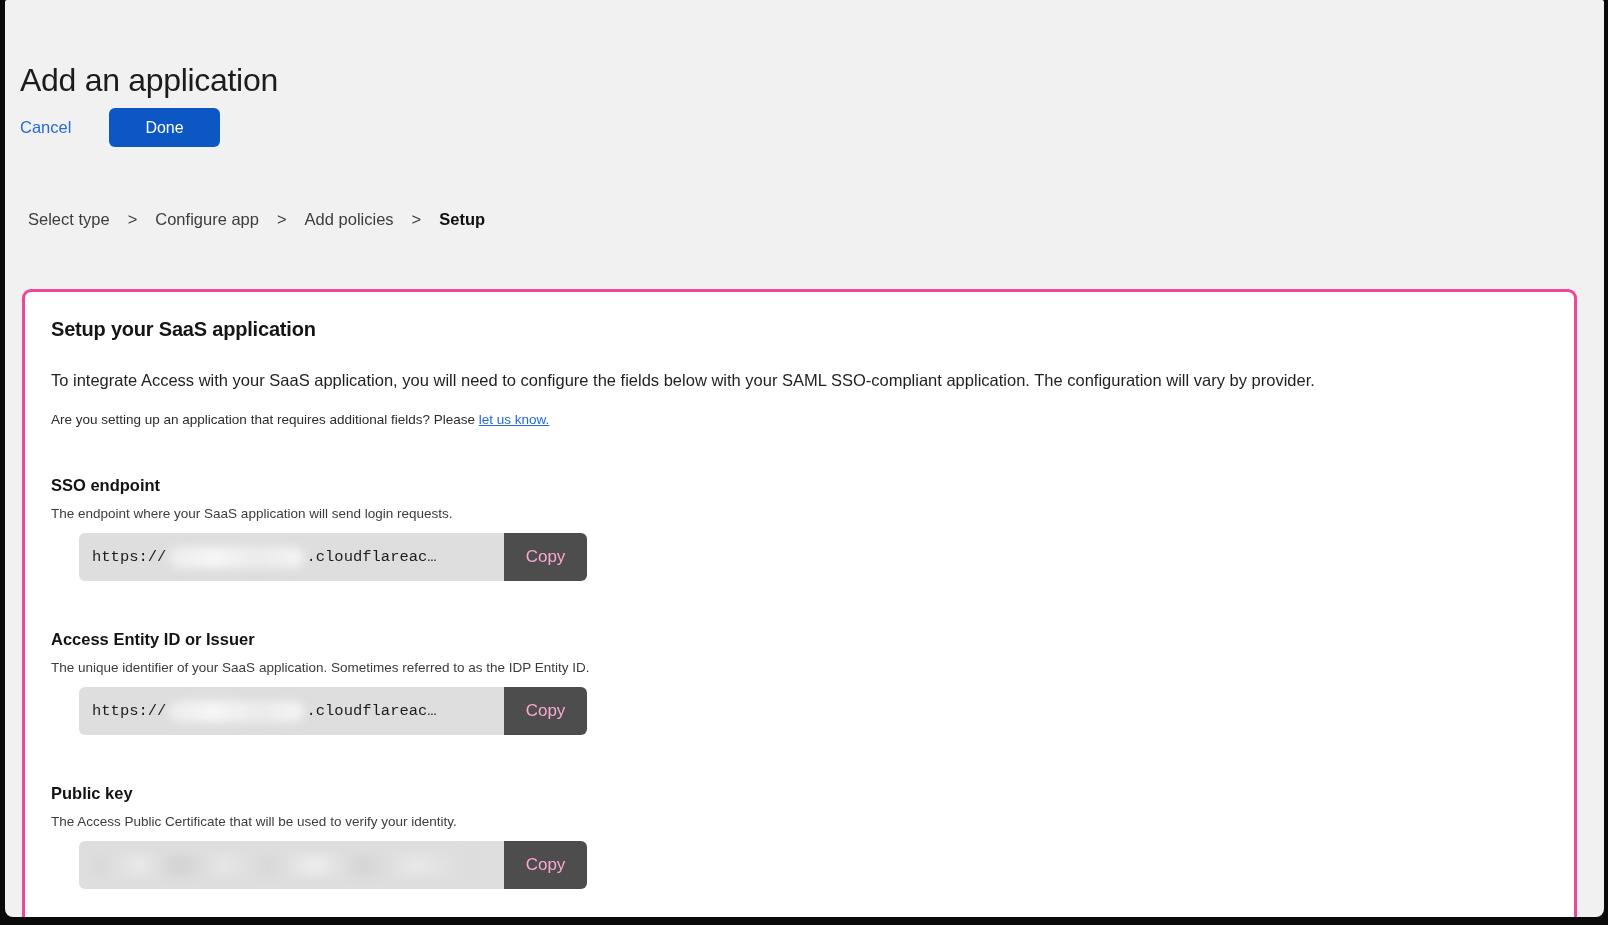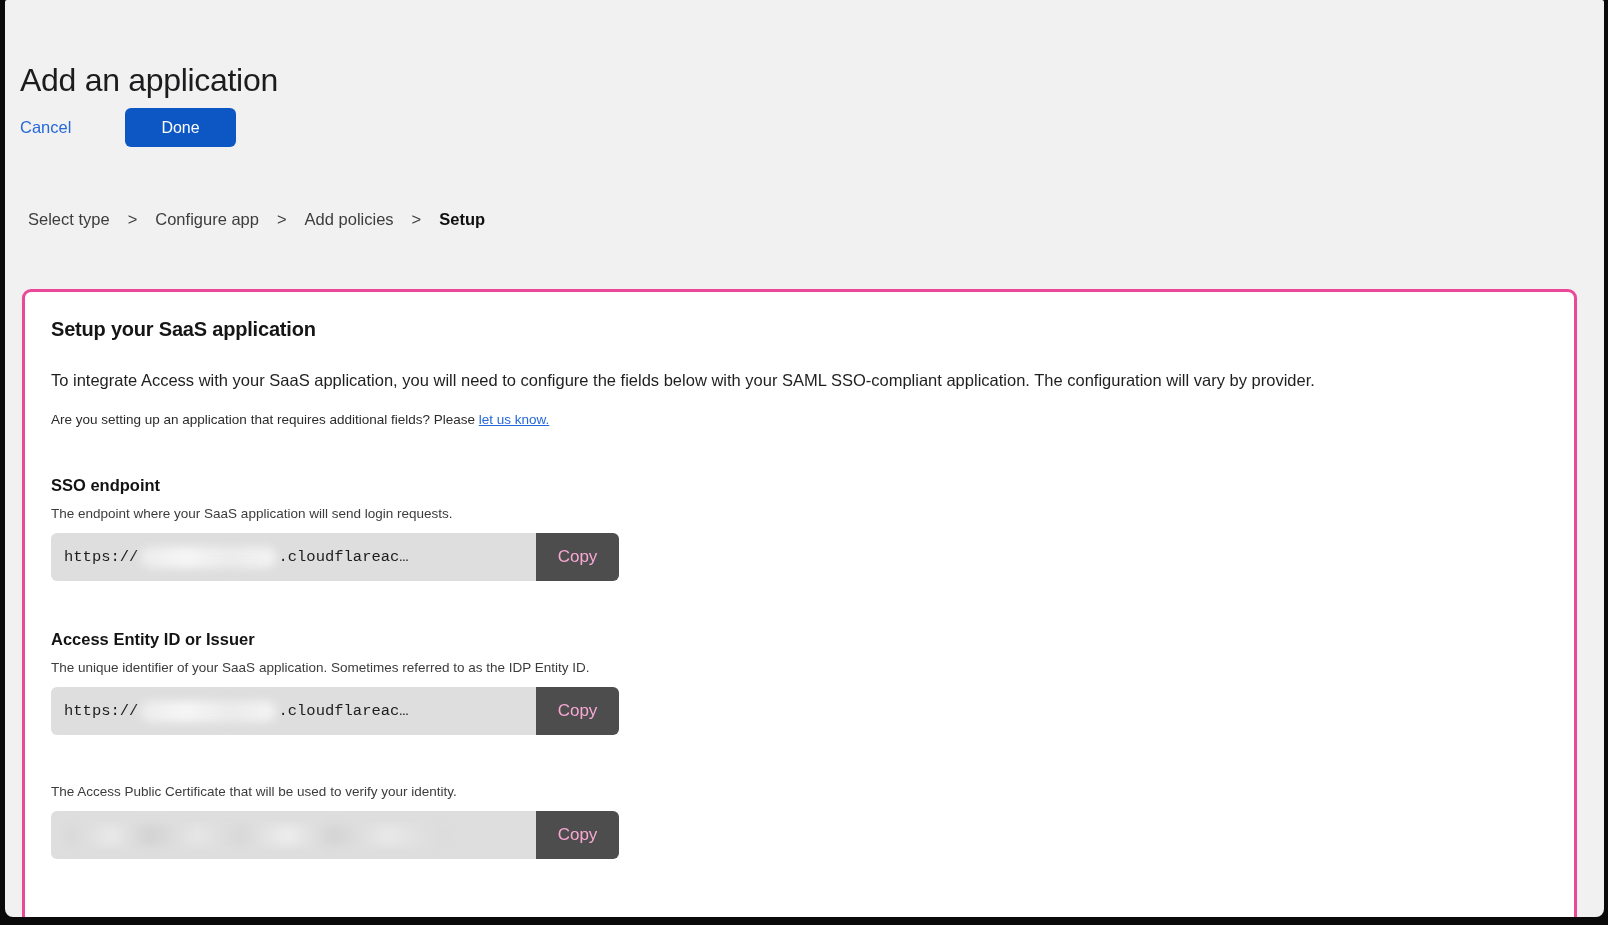--- a/index.html
+++ b/index.html
@@ -49,21 +49,20 @@
   .done-button {
     background: #0d57c4;
     color: #ffffff;
     font-size: 16px;
     font-family: inherit;
     border: none;
     border-radius: 6px;
     padding: 4px 36px;
     height: 39px;
     cursor: pointer;
-    margin-left: 16px;
   }
   
   .breadcrumb {
     display: flex;
     align-items: center;
     gap: 18px;
     padding: 0 0 0 23px;
     margin-top: 62px;
     font-size: 16.5px;
     color: #3d3d3d;
@@ -112,24 +111,25 @@
     color: #131313;
   }
   .field-desc {
     margin-top: 11px;
     font-size: 13.5px;
     color: #3c3c3c;
   }
   .code-row {
     margin-top: 12px;
     display: flex;
-    width: 568px;
+    width: 508px;
     height: 48px;
     border-radius: 6px;
     overflow: hidden;
+    margin-left: 28px;
   }
   .code-box {
     flex: 1;
     background: #dedede;
     display: flex;
     align-items: center;
     padding: 0 12px 0 13px;
     font-family: "Liberation Mono", "DejaVu Sans Mono", monospace;
     font-size: 15.5px;
     color: #1d1d1d;
@@ -213,20 +213,21 @@
         <div class="code-box">
           <span>https://</span>
           <span class="blur-blob blob-mid"></span>
           <span>.cloudflareac…</span>
         </div>
         <button class="copy-button">Copy</button>
       </div>
     </div>
 
     <div class="field-group">
+      <div class="field-label">Public key</div>
       <div class="field-desc">The Access Public Certificate that will be used to verify your identity.</div>
       <div class="code-row">
         <div class="code-box">
           <span class="blur-blob blob-full"></span>
         </div>
         <button class="copy-button">Copy</button>
       </div>
     </div>
   </section>
 

